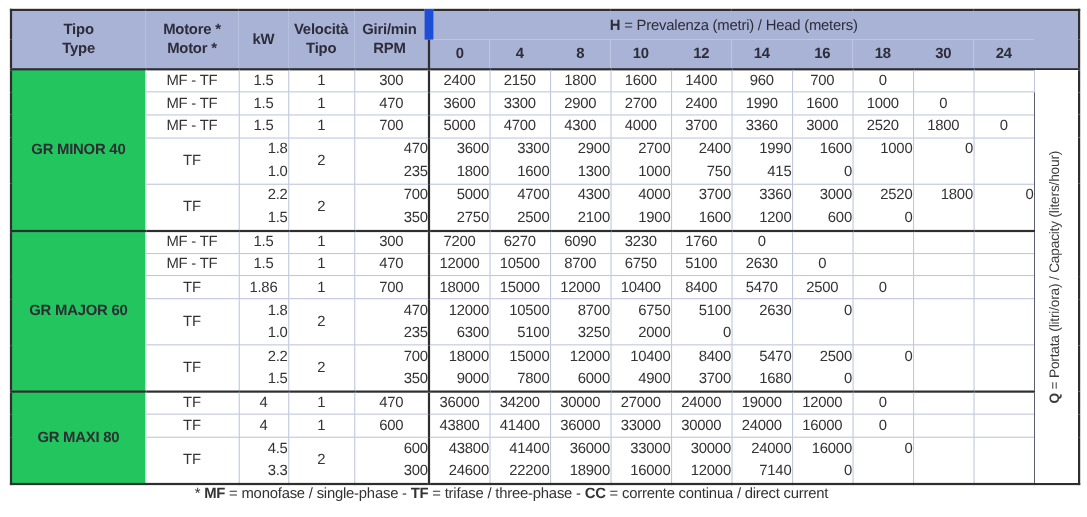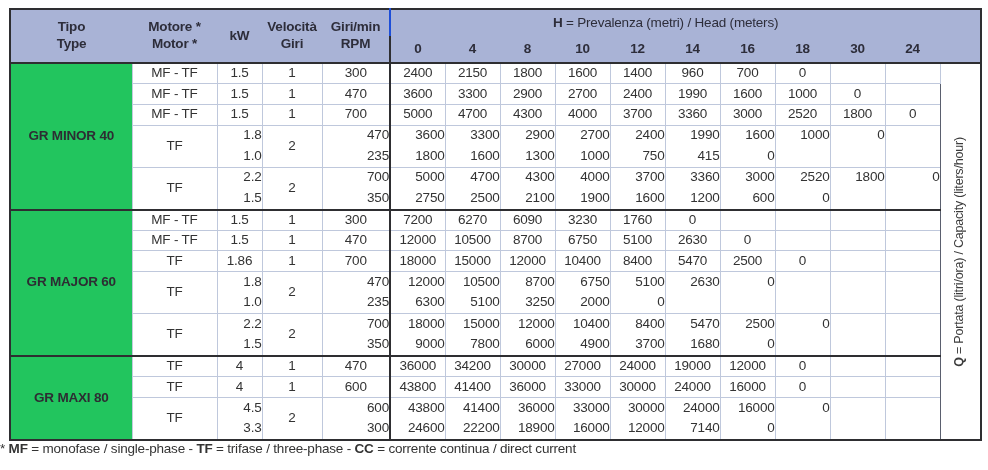--- a/index.html
+++ b/index.html
@@ -12,21 +12,21 @@
     border-collapse:collapse;table-layout:fixed;
     border:2px solid #2e2e31;
     font-size:13.5px;letter-spacing:-0.2px;
   }
   
   thead th{
     background:#a9b3d6;color:#2d2d3a;font-weight:700;
     border:0;padding:0;vertical-align:middle;text-align:center;
     font-size:13.5px;line-height:1.25;white-space:pre-line;
   }
-  th.h-title{border-left:2px solid #1d4ed8;height:26px;font-weight:400;}
+  th.h-title{border-left:8px solid #1d4ed8;height:26px;font-weight:400;}
   th.h-title .b{font-weight:700;}
   th.h-val{height:26px;}
   th.h-val.first{border-left:2px solid #2e2e31;}
   
   tbody td{
     border:1px solid #bfc8dc;padding:0;text-align:center;
     vertical-align:middle;color:#333;background:#fff;line-height:1.1;
   }
   tr.r-single{height:20.7px;}
   tr.r-double{height:41.3px;}
@@ -42,21 +42,21 @@
   
   td.q-cell{position:relative;border-left:1px solid #5a5f6e;background:#fff;}
   .rot{
     position:absolute;top:50%;left:50%;
     transform:translate(-50%,-50%) rotate(-90deg);
     white-space:nowrap;font-size:12.5px;color:#3c3c3c;letter-spacing:-0.2px;
   }
   .rot .b{font-weight:700;}
   
   .footnote{
-    position:absolute;top:441px;left:0;width:930px;text-align:left;
+    position:absolute;top:441px;left:0;width:930px;text-align:center;
     font-size:13.5px;color:#333;letter-spacing:-0.2px;
   }
   .footnote .b{font-weight:700;}
 </style>
 </head>
 <body>
 
 <div class="page">
 
   <table class="spec">
@@ -79,21 +79,21 @@
         <col style="width:41px">
     </colgroup>
     <thead>
       <tr>
         <th rowspan="2">Tipo
 Type</th>
         <th rowspan="2">Motore *
 Motor *</th>
         <th rowspan="2">kW</th>
         <th rowspan="2">Velocità
-Giri</th>
+Tipo</th>
         <th rowspan="2">Giri/min
 RPM</th>
         <th colspan="10" class="h-title"><span class="b">H</span><span> = Prevalenza (metri) / Head (meters)</span></th>
         <th rowspan="2"></th>
       </tr>
       <tr>
         <th class="h-val first">0</th>
         <th class="h-val">4</th>
         <th class="h-val">8</th>
         <th class="h-val">10</th>

